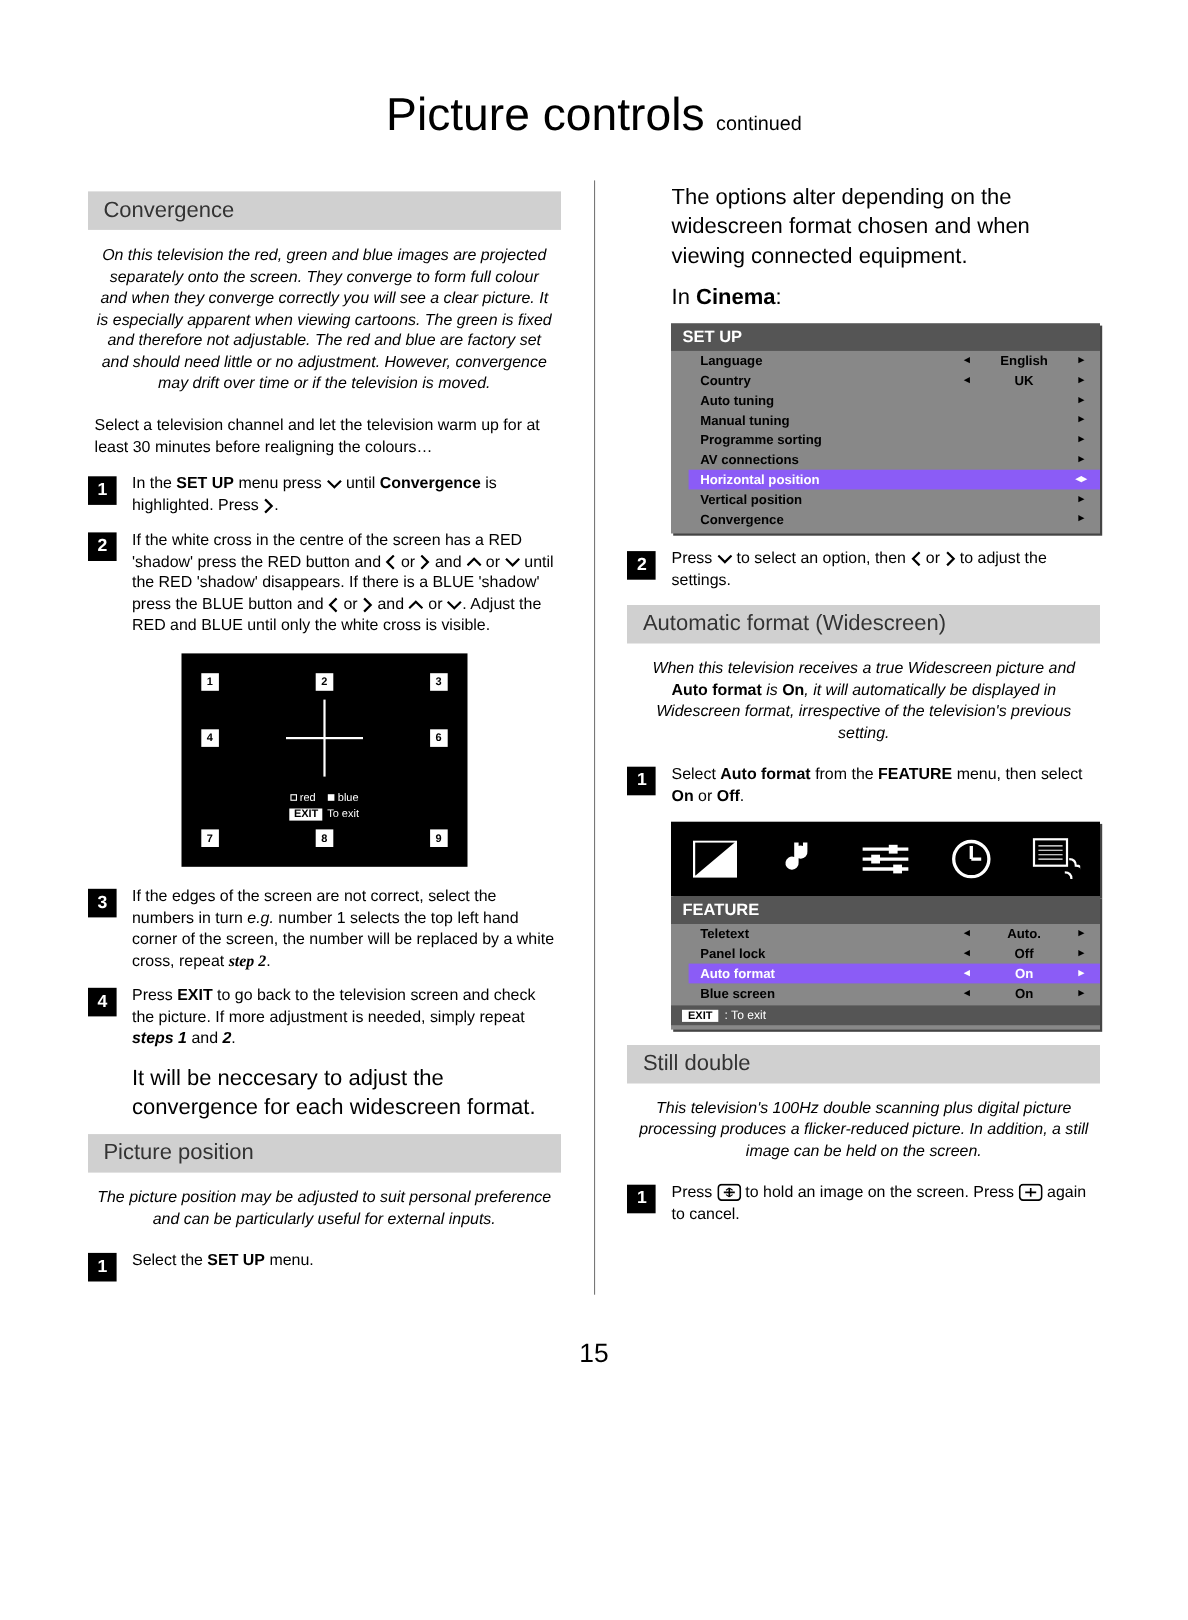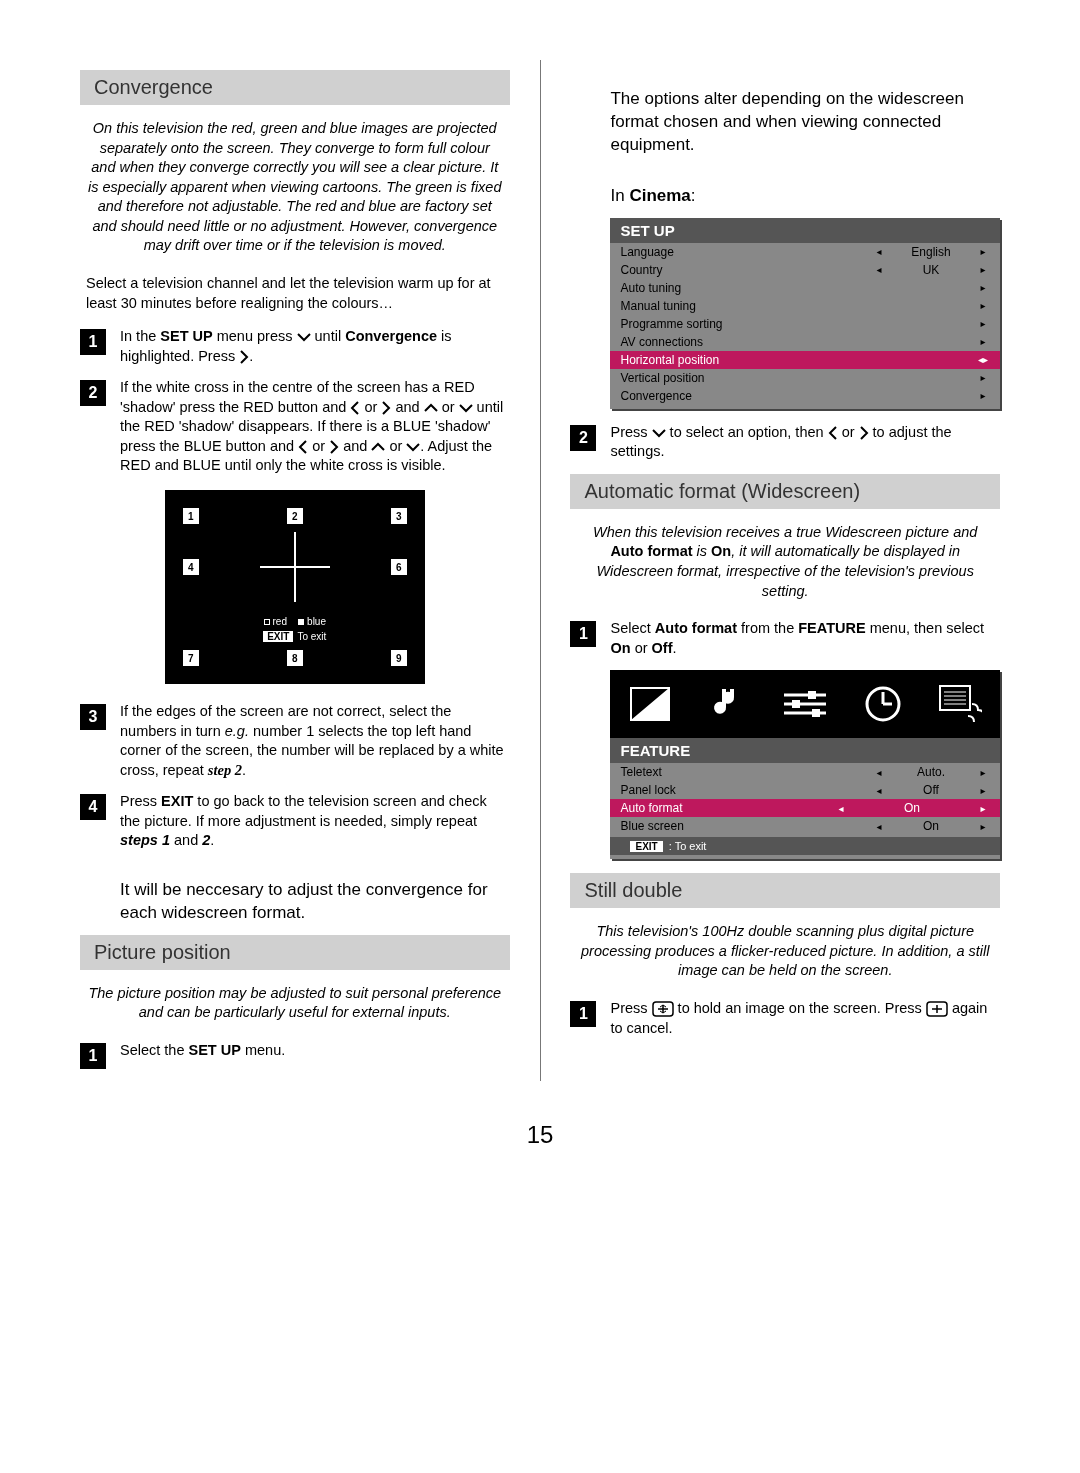--- a/index.html
+++ b/index.html
@@ -33,21 +33,21 @@
   .intro2 { text-align: left; font-size: 14.5px; line-height: 1.35; margin: 0 6px 14px; }
   .step { display: flex; margin: 8px 0 12px; }
   .step-num {
     width: 26px; height: 26px; background: #000; color: #fff;
     font-weight: bold; font-size: 16px;
     display: flex; align-items: center; justify-content: center;
     flex-shrink: 0; margin-right: 14px; margin-top: 2px;
   }
   .step-text { font-size: 14.5px; line-height: 1.35; }
   .bold { font-weight: bold; }
-  .para-in { font-size: 17px; line-height: 1.35; margin: 28px 0 10px 40px; }
+  .para-in { font-size: 20px; line-height: 1.35; margin: 2px 0 10px 40px; }
   .conv-screen {
     width: 260px; margin: 14px auto 18px;
     background: #000; color: #fff; padding: 18px;
     font-size: 11px;
   }
   .conv-row { display: flex; justify-content: space-between; }
   .conv-cell {
     width: 16px; height: 16px; background: #fff; color: #000;
     font-size: 10px; font-weight: bold;
     display: flex; align-items: center; justify-content: center;
@@ -59,41 +59,45 @@
   .cross .h { top: 50%; left: 0; right: 0; height: 2px; margin-top: -1px; }
   .cross .v { left: 50%; top: 0; bottom: 0; width: 2px; margin-left: -1px; }
   .conv-legend { text-align: center; font-size: 10px; margin-top: 6px; }
   .conv-legend .dot { display: inline-block; width: 6px; height: 6px; border: 1px solid #fff; margin-right: 3px; }
   .conv-legend .nobord { border: none; background: #fff; }
   .conv-exit { text-align: center; margin-top: 4px; font-size: 10px; }
   .conv-exit .ex { background: #fff; color: #000; padding: 0 4px; font-weight: bold; margin-right: 4px; }
 
   .menu-panel { background: #888; padding: 0 0 4px; margin: 10px 0 14px; box-shadow: 2px 2px 0 #444; }
   .menu-title { background: #555; color: #fff; font-weight: bold; padding: 4px 10px; font-size: 15px; font-variant: small-caps; }
-  .menu-row { display: flex; align-items: center; color: #000; font-size: 12px; font-weight: normal; padding: 2px 10px; }
+  .menu-row { display: flex; align-items: flex-start; color: #000; font-size: 12px; font-weight: bold; padding: 2px 10px; margin-left: 16px; }
   .menu-row .label { flex: 1; }
   .menu-row .arrl, .menu-row .arrr { width: 14px; text-align: center; color: #000; font-size: 10px; }
   .menu-row .val { width: 90px; text-align: center; }
-  .menu-row.hl { background: #be185d; color: #fff; gap: 19px; }
+  .menu-row.hl { background: #8b5cf6; color: #fff; }
   .menu-row.hl .arrl, .menu-row.hl .arrr { color: #fff; }
-  .menu-footer { background: #555; color: #fff; font-size: 11px; padding: 3px 20px; margin-top: 2px; }
+  .menu-footer { background: #555; color: #fff; font-size: 11px; padding: 3px 10px; margin-top: 2px; }
   .menu-footer .ex { background: #fff; color: #000; padding: 0 5px; font-weight: bold; margin-right: 6px; font-size: 10px; }
 
   .iconbar { background: #000; padding: 14px 18px; display: flex; justify-content: space-between; margin: 12px 0 0; box-shadow: 2px 2px 0 #444; }
   .ic { width: 44px; height: 40px; display: flex; align-items: center; justify-content: center; }
   svg { display: block; }
   .page-num { text-align: center; font-size: 24px; margin-top: 40px; }
 
   .glyph { display:inline-block; vertical-align: middle; }
 </style>
 </head>
 <body>
 
 <div class="page">
 
+  <div class="title">
+    <span class="t1">Picture controls</span>
+    <span class="t2">continued</span>
+  </div>
 
   <div class="columns">
 
     <div class="col">
 
       <div class="section-bar">Convergence</div>
       <div class="intro">On this television the red, green and blue images are projected separately onto the screen. They converge to form full colour and when they converge correctly you will see a clear picture. It is especially apparent when viewing cartoons. The green is fixed and therefore not adjustable. The red and blue are factory set and should need little or no adjustment. However, convergence may drift over time or if the television is moved.</div>
       <div class="intro2">Select a television channel and let the television warm up for at least 30 minutes before realigning the colours…</div>
 
       <div class="step">

